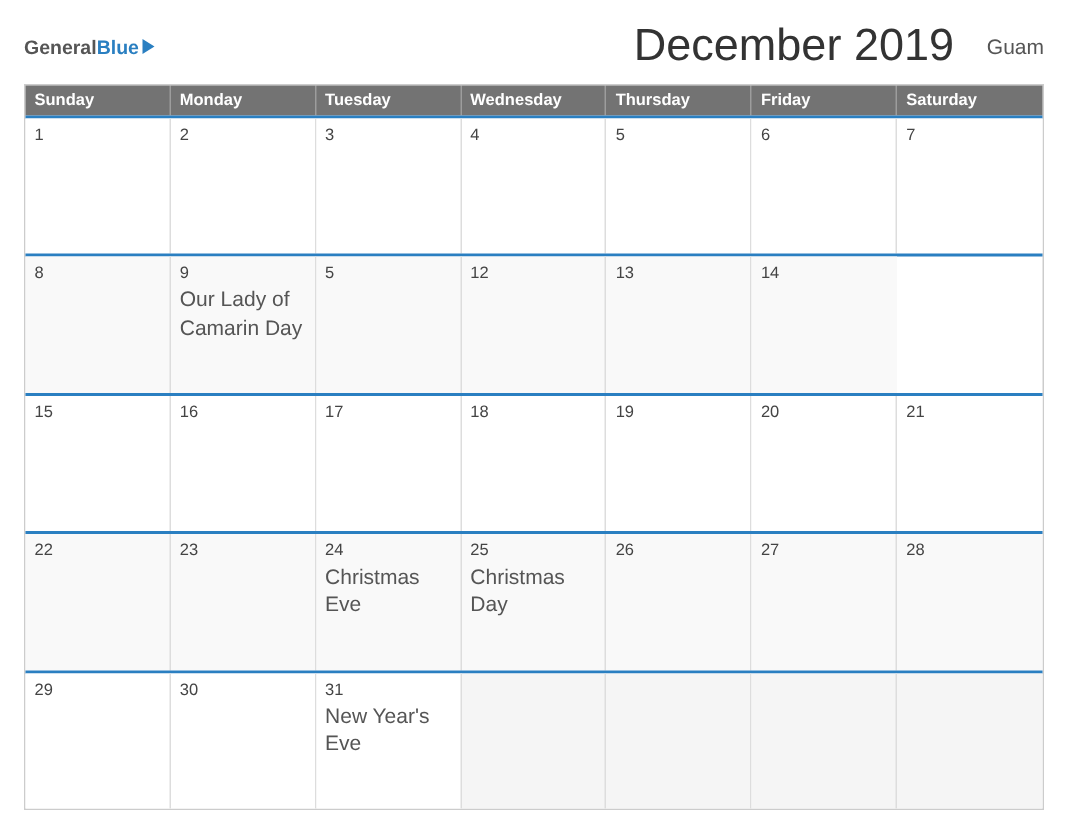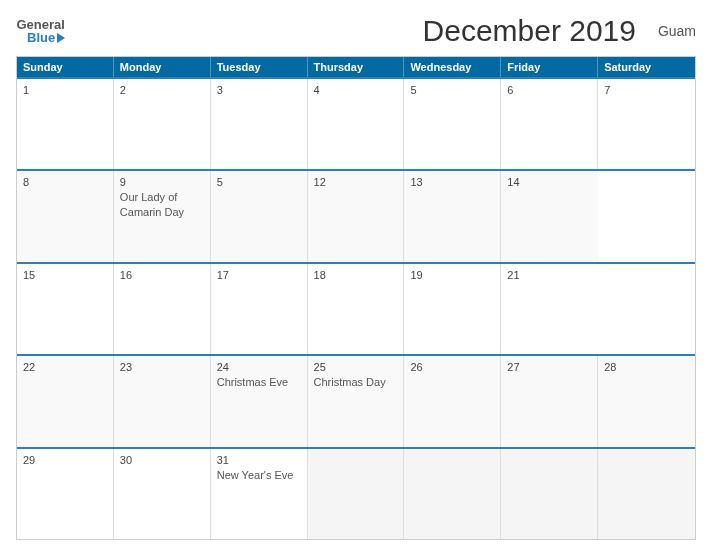--- a/index.html
+++ b/index.html
@@ -19,33 +19,32 @@
       flex-direction: column;
     }
     .header {
       display: flex;
       align-items: center;
       justify-content: space-between;
       margin-bottom: 8px;
     }
     .logo {
       display: flex;
-      flex-direction: column;
-      align-items: center;
+      flex-direction: row;
+      align-items: flex-start;
     }
     .logo-general {
       font-size: 13px;
       font-weight: bold;
       color: #555;
       line-height: 1;
     }
     .logo-blue-row {
       display: flex;
       align-items: center;
-      padding-left: 11px;
     }
     .logo-blue {
       font-size: 13px;
       font-weight: bold;
       color: #2a7fc1;
       line-height: 1;
     }
     .logo-triangle {
       width: 0;
       height: 0;
@@ -69,21 +68,21 @@
     }
     .calendar {
       flex: 1;
       display: flex;
       flex-direction: column;
       border: 1px solid #ccc;
     }
     .days-header {
       display: grid;
       grid-template-columns: repeat(7, 1fr);
-      background: #0369a1;
+      background: #737373;
     }
     .day-header {
       color: #fff;
       font-size: 11px;
       font-weight: bold;
       padding: 4px 6px;
       text-align: left;
       border-right: 1px solid rgba(255,255,255,0.3);
     }
     .day-header:last-child { border-right: none; }
@@ -109,21 +108,21 @@
     }
     .cell:last-child { border-right: none; }
     .cell.empty { background: #f5f5f5; }
     .cell-date {
       font-size: 11px;
       color: #444;
       display: block;
       margin-bottom: 2px;
     }
     .cell-event {
-      font-size: 11px;
+      font-size: 14px;
       color: #555;
       line-height: 1.3;
       display: block;
     }
     .week-row:nth-child(even) .cell {
       background: #f9f9f9;
     }
     .week-row:nth-child(even) .cell.empty {
       background: #f0f0f0;
     }
@@ -142,22 +141,22 @@
     </div>
     <h1 class="title">December 2019</h1>
     <div class="country">Guam</div>
   </div>
 
   <div class="calendar">
     <div class="days-header">
       <div class="day-header">Sunday</div>
       <div class="day-header">Monday</div>
       <div class="day-header">Tuesday</div>
+      <div class="day-header">Wednesday</div>
       <div class="day-header">Thursday</div>
-      <div class="day-header">Wednesday</div>
       <div class="day-header">Friday</div>
       <div class="day-header">Saturday</div>
     </div>
     <div class="weeks" id="weeks-container">
     <div class="week-row">
           <div class="cell">
             <span class="cell-date">1</span>
           </div>
           <div class="cell">
             <span class="cell-date">2</span>
@@ -209,20 +208,23 @@
           <div class="cell">
             <span class="cell-date">17</span>
           </div>
           <div class="cell">
             <span class="cell-date">18</span>
           </div>
           <div class="cell">
             <span class="cell-date">19</span>
           </div>
           <div class="cell">
+            <span class="cell-date">20</span>
+          </div>
+          <div class="cell">
             <span class="cell-date">21</span>
           </div>
         </div>
         <div class="week-row">
           <div class="cell">
             <span class="cell-date">22</span>
           </div>
           <div class="cell">
             <span class="cell-date">23</span>
           </div>

